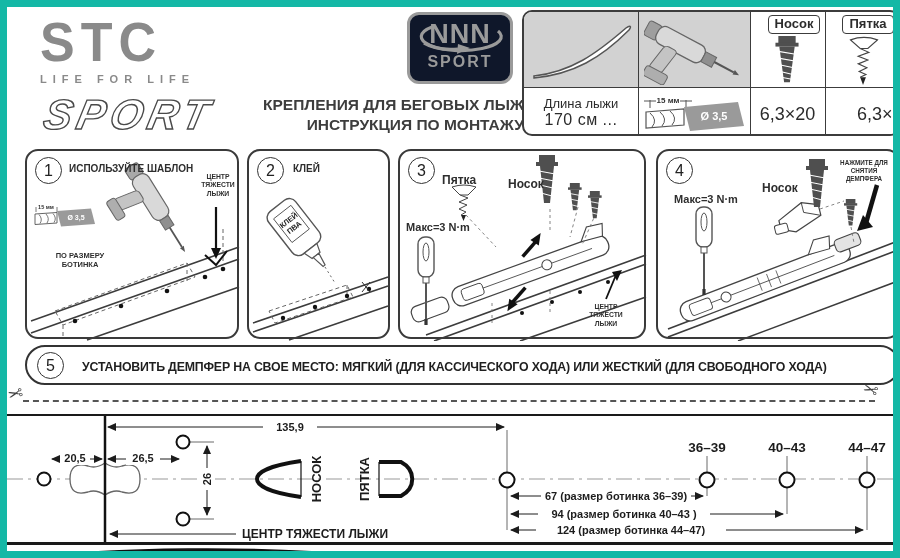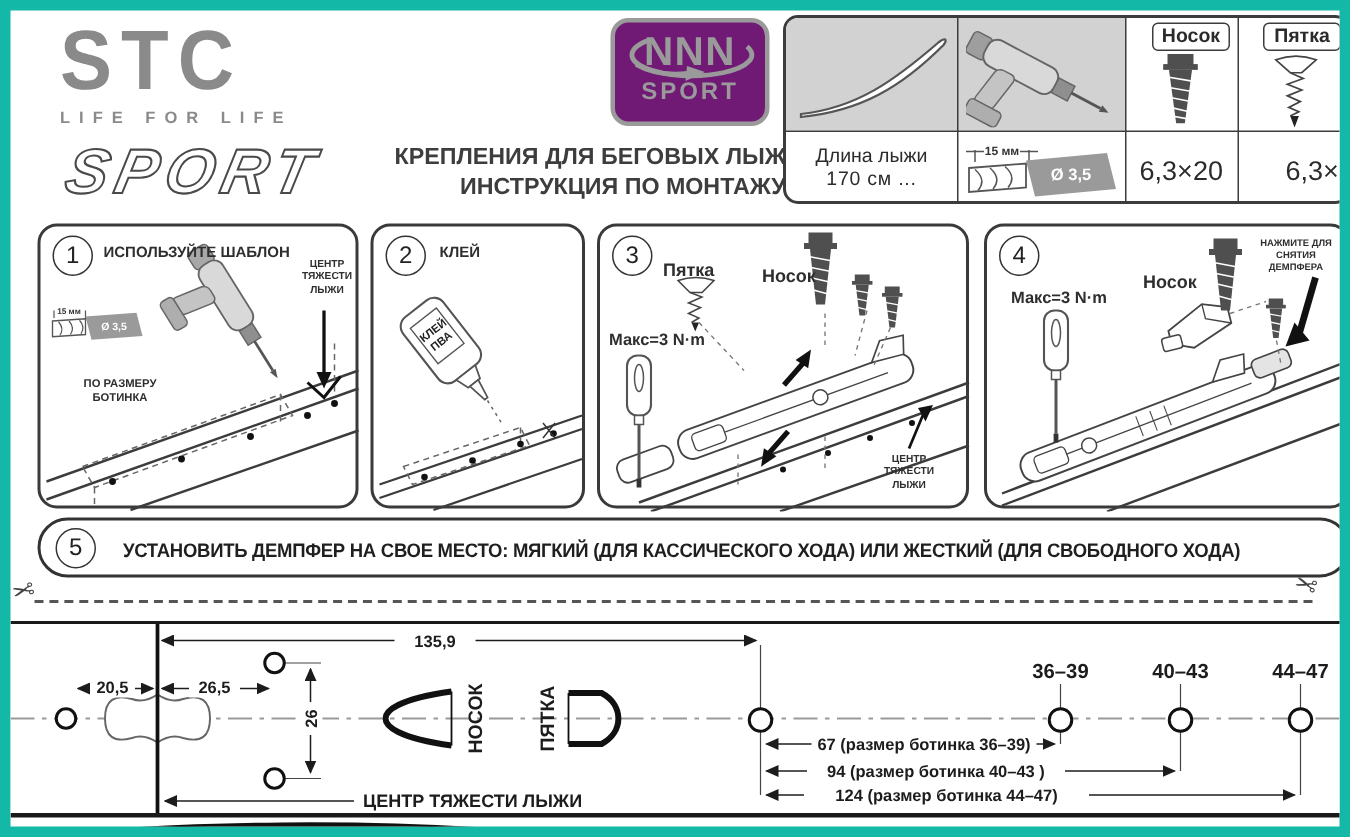--- a/index.html
+++ b/index.html
@@ -7,34 +7,34 @@
   .page { position:relative; width:900px; height:558px; background:#fff;
           border:7px solid #14b8a6; overflow:hidden; color:#2e2e2e; }
   .abs { position:absolute; }
 
   
   .stc-word { font-weight:bold; font-size:52px; letter-spacing:6px; color:#8a8a8a;
               transform:scaleY(1.08); transform-origin:top left; line-height:1; }
   .stc-tag { font-weight:bold; font-size:11px; letter-spacing:6px; color:#8a8a8a; margin-top:8px; }
   .doc-title { font-weight:bold; font-size:15.5px; line-height:20px; color:#3d3d3d; }
   .nnn-box { width:106px; height:72px; border:3px solid #9a9a9a; border-radius:12px;
-             text-align:center; background:#701a75; }
+             text-align:center; background:#0f172a; }
   .nnn-word { font-weight:bold; font-size:27px; letter-spacing:1px; color:#9a9a9a; margin-top:4px; position:relative; z-index:2;}
   .nnn-sys  { font-weight:bold; font-size:16px; letter-spacing:2px; color:#9a9a9a; margin-top:3px; }
 
   
   .spec { left:515px; top:3px; width:378px; height:126px; border:2px solid #3c3c3c; border-radius:10px; overflow:hidden; background:#fff; }
   .spec .grayrow { position:absolute; left:0; top:0; width:226px; height:75px; background:#d2d2d2; }
   .spec .vline { position:absolute; top:0; width:0; height:126px; border-left:1.5px solid #3c3c3c; }
   .spec .hline { position:absolute; left:0; top:75px; width:378px; border-top:1.5px solid #3c3c3c; }
   .hdr-box { position:absolute; top:3px; height:19px; border:1.5px solid #3c3c3c; border-radius:4px;
              background:#fff; font-weight:bold; font-size:13px; text-align:center; line-height:16px; color:#2b2b2b; }
   .cell-txt { position:absolute; text-align:center; color:#2b2b2b; }
   .len-label { font-size:13px; }
-  .len-value { font-size:13px; letter-spacing:0.5px; }
+  .len-value { font-size:16px; letter-spacing:0.5px; }
   .screw-size { font-size:18px; }
 
   
   .panel { position:absolute; top:142px; height:190px; border:2px solid #3a3a3a; border-radius:13px; background:#fff; }
   .panel svg { position:absolute; left:0; top:0; }
   .stepnum { position:absolute; left:8px; top:6px; width:27px; height:27px; border:1.7px solid #333;
              border-radius:50%; display:flex; align-items:center; justify-content:center;
              font-size:16px; color:#222; background:#fff; z-index:3; }
   .ptitle { position:absolute; font-weight:bold; font-size:10px; color:#2e2e2e; z-index:3; }
   .plabel { position:absolute; font-weight:bold; color:#2e2e2e; text-align:center; line-height:1.25; z-index:3; }

